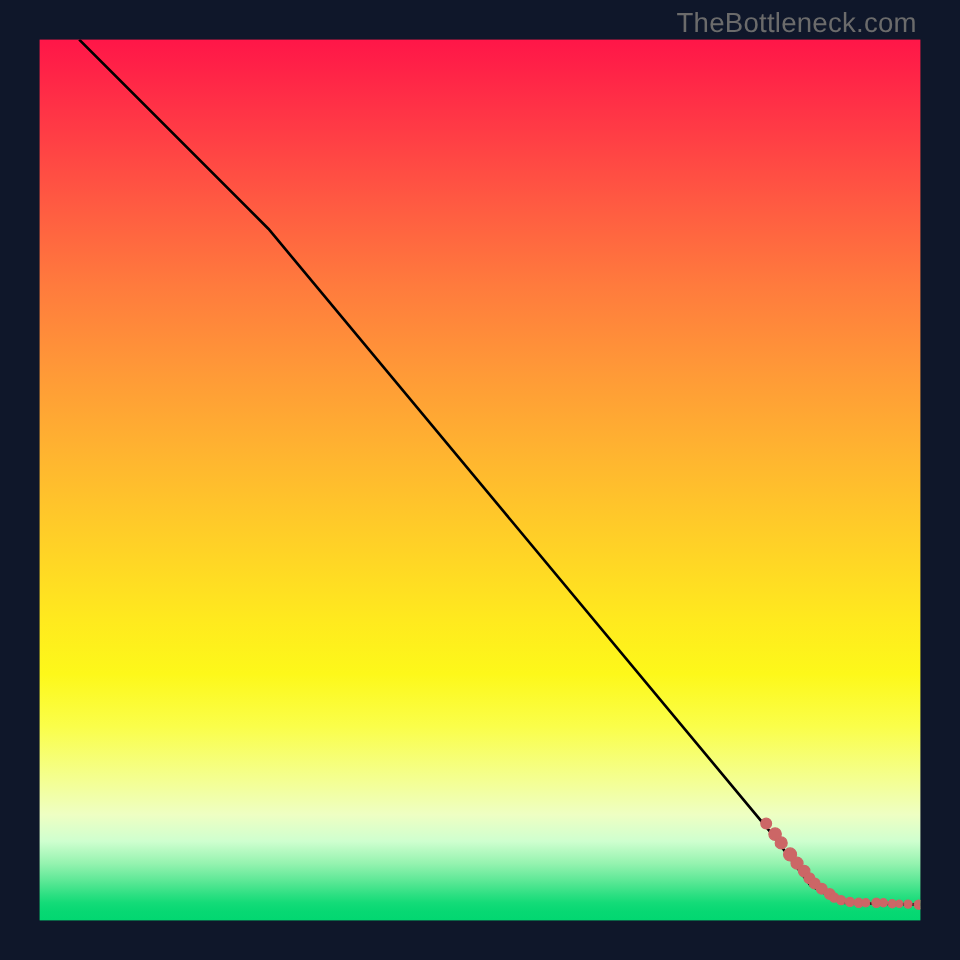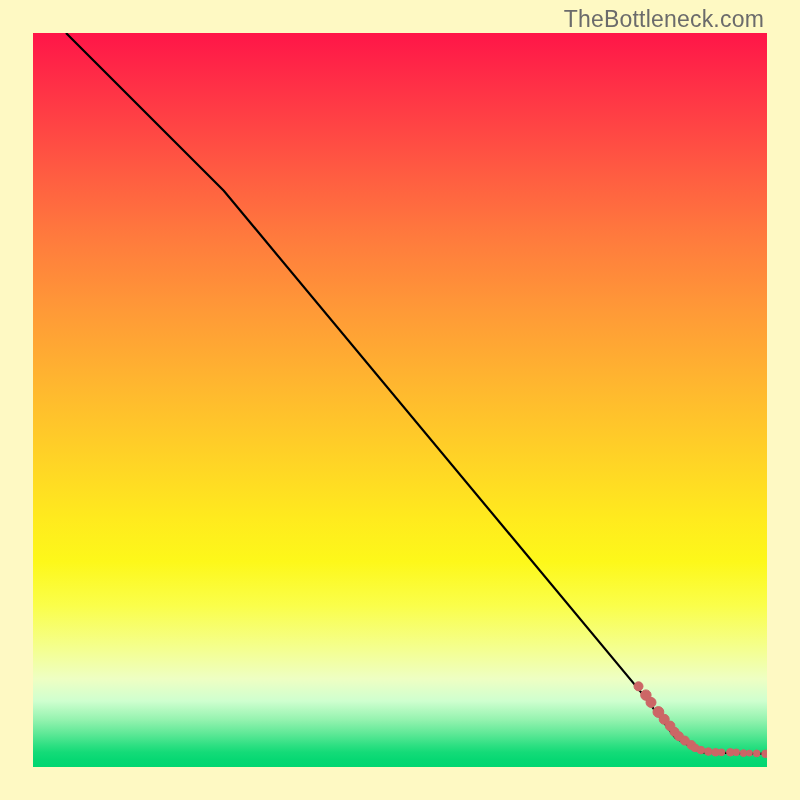--- a/index.html
+++ b/index.html
@@ -8,21 +8,21 @@
     width: 800px;
     height: 800px;
     background: #000;
     overflow: hidden;
     font-family: Arial, Helvetica, sans-serif;
   }
   .frame {
     position: relative;
     width: 800px;
     height: 800px;
-    background: #fef9c3;
+    background: #0f172a;
   }
   .plot {
     position: absolute;
     left: 33px;
     top: 33px;
     width: 734px;
     height: 734px;
     background: linear-gradient(
       to bottom,
       #ff1648 0%,

